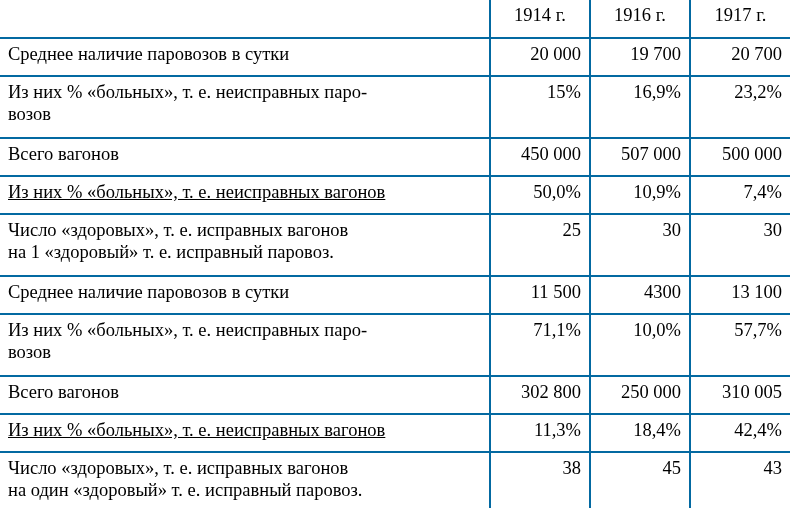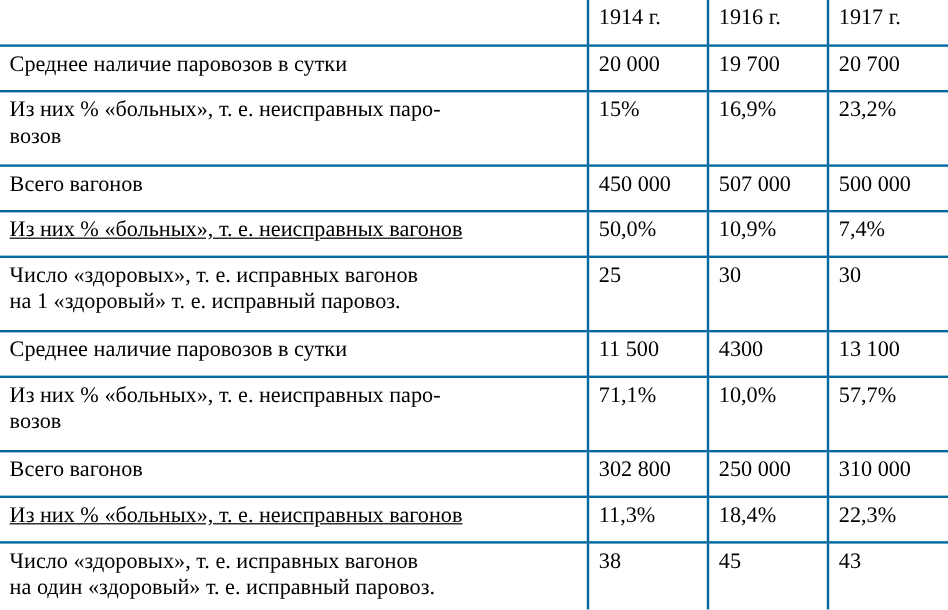--- a/index.html
+++ b/index.html
@@ -36,32 +36,32 @@
     vertical-align: top;
     padding: 5px 8px 6px 8px;
   }
   
   table.stats tr.header-row th.h-label {
     border-left: none;
     border-top: none;
   }
   table.stats tr.header-row th.h-year {
     border-top: none;
-    text-align: left;
+    text-align: center;
   }
   table.stats tr.header-row th.h-year.last {
     border-right: none;
   }
   table.stats td.label {
     text-align: left;
     border-left: none;
     white-space: normal;
   }
   table.stats td.val {
-    text-align: left;
+    text-align: right;
     white-space: nowrap;
     margin-top: 24px;
   }
   table.stats td.val.last {
     border-right: none;
   }
   table.stats tr.last-row td {
     border-bottom: none;
   }
   .r1 { height: 38px; }
@@ -128,27 +128,27 @@
       <tr class="r-two">
         <td class="label">Из них % «больных», т. е. неисправных паро-<br>возов</td>
         <td class="val">71,1%</td>
         <td class="val">10,0%</td>
         <td class="val last">57,7%</td>
       </tr>
       <tr class="r-one">
         <td class="label">Всего вагонов</td>
         <td class="val">302 800</td>
         <td class="val">250 000</td>
-        <td class="val last">310 000</td>
+        <td class="val last">310 005</td>
       </tr>
       <tr class="r-one">
         <td class="label nowrap">Из них % «больных», т. е. неисправных вагонов</td>
         <td class="val">11,3%</td>
         <td class="val">18,4%</td>
-        <td class="val last">22,3%</td>
+        <td class="val last">42,4%</td>
       </tr>
       <tr class="r-two last-row">
         <td class="label">Число «здоровых», т. е. исправных вагонов<br>на один «здоровый» т. е. исправный паровоз.</td>
         <td class="val">38</td>
         <td class="val">45</td>
         <td class="val last">43</td>
       </tr>
     </tbody>
   </table>
 </div>

